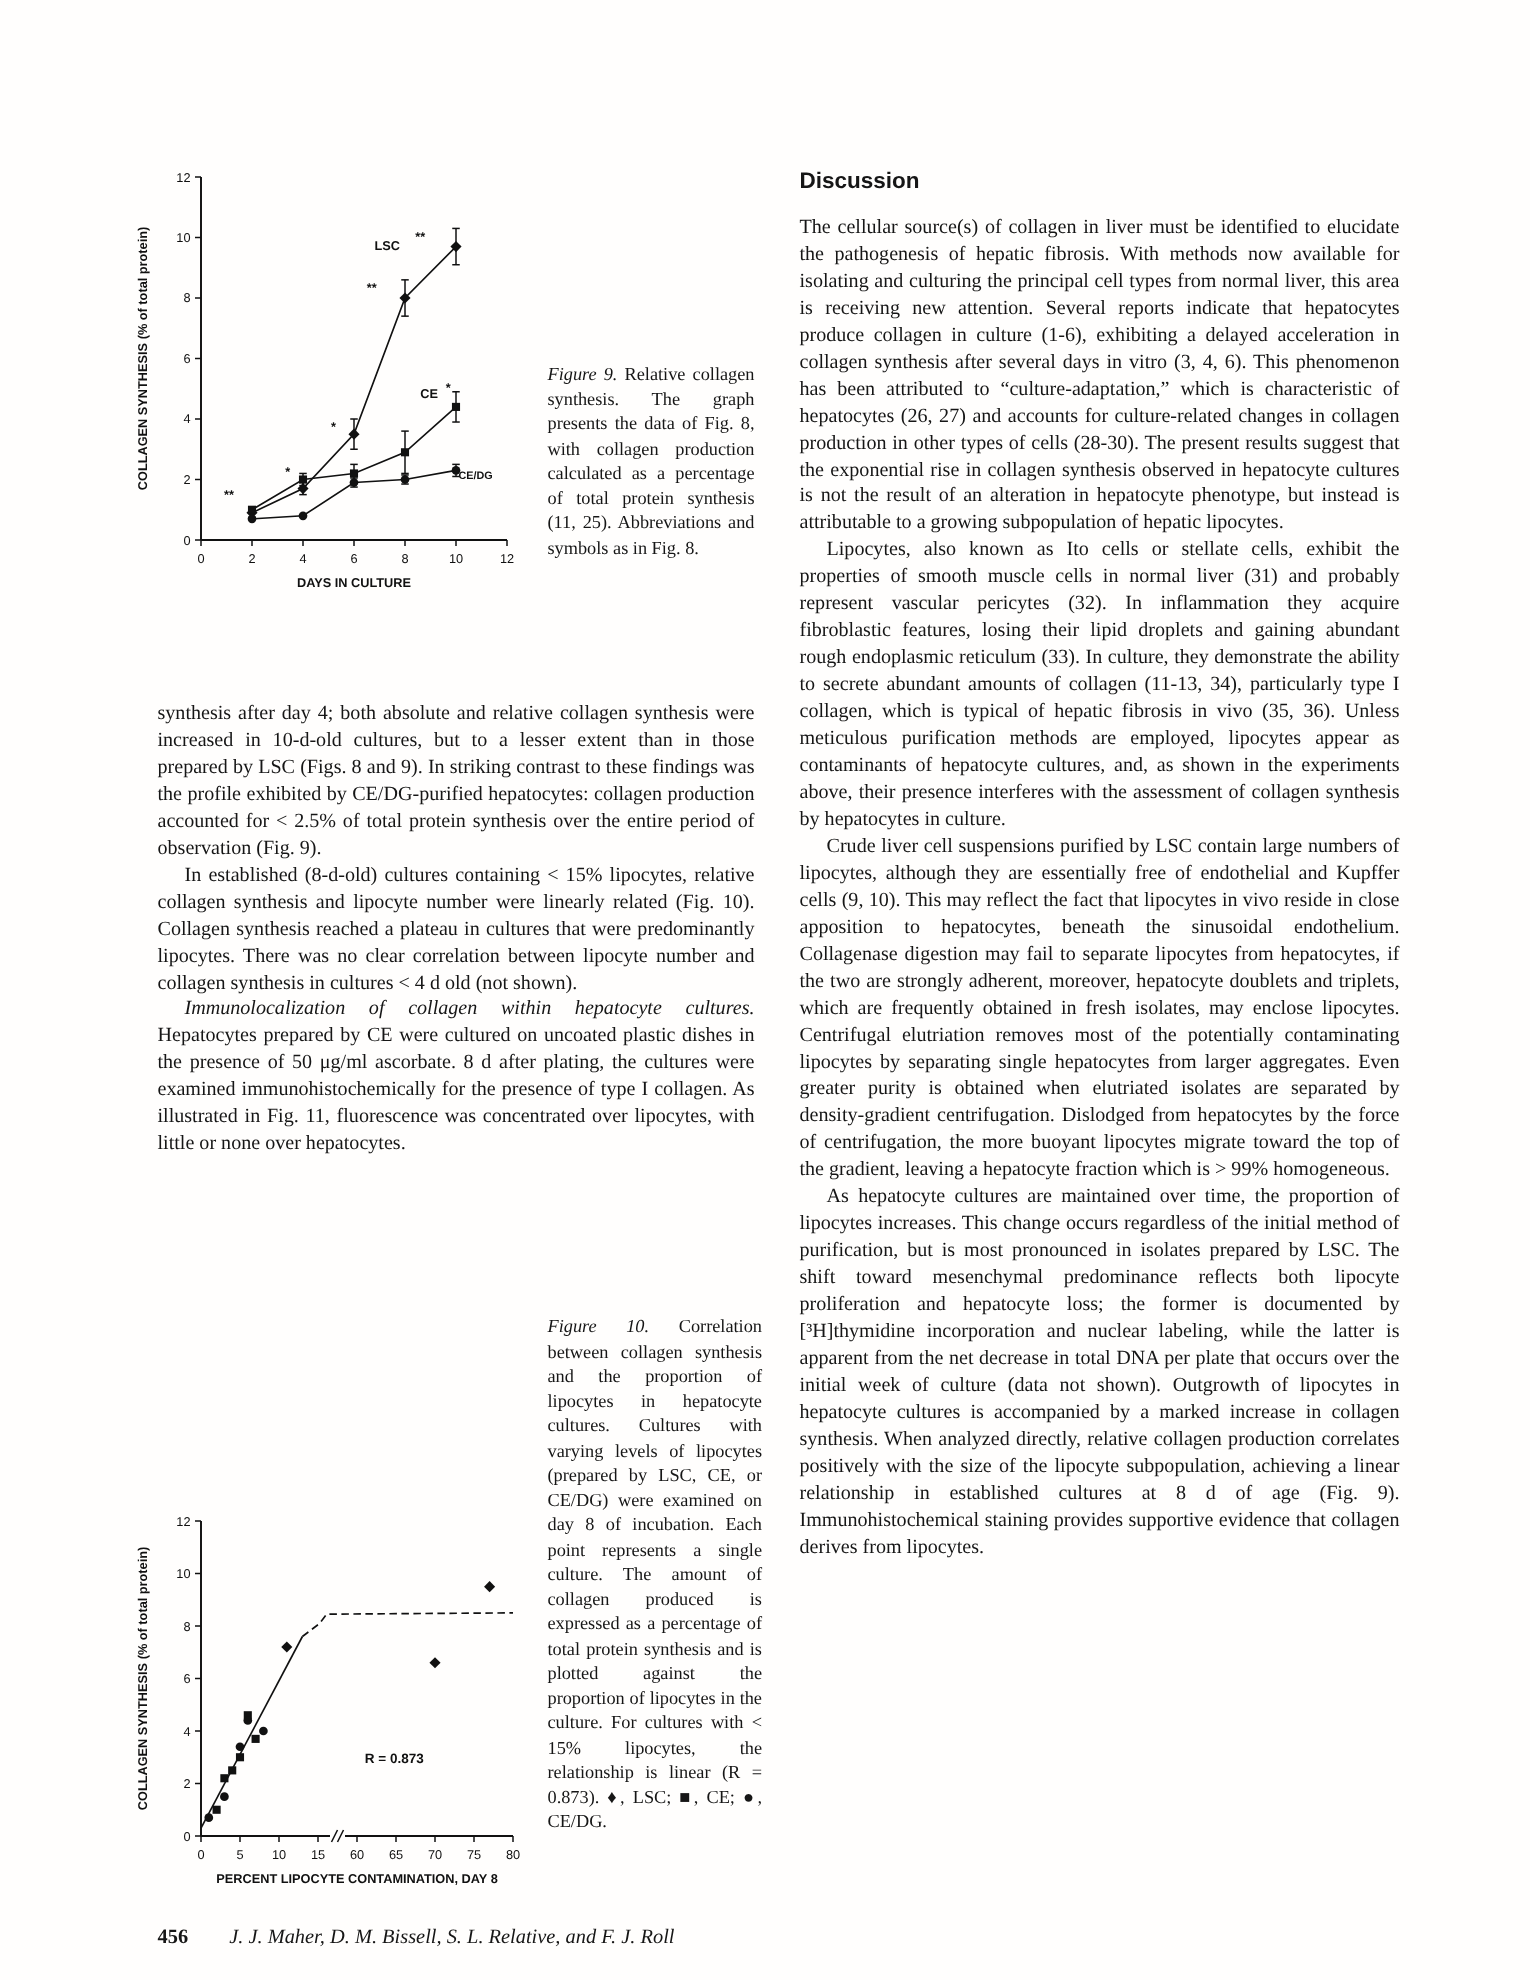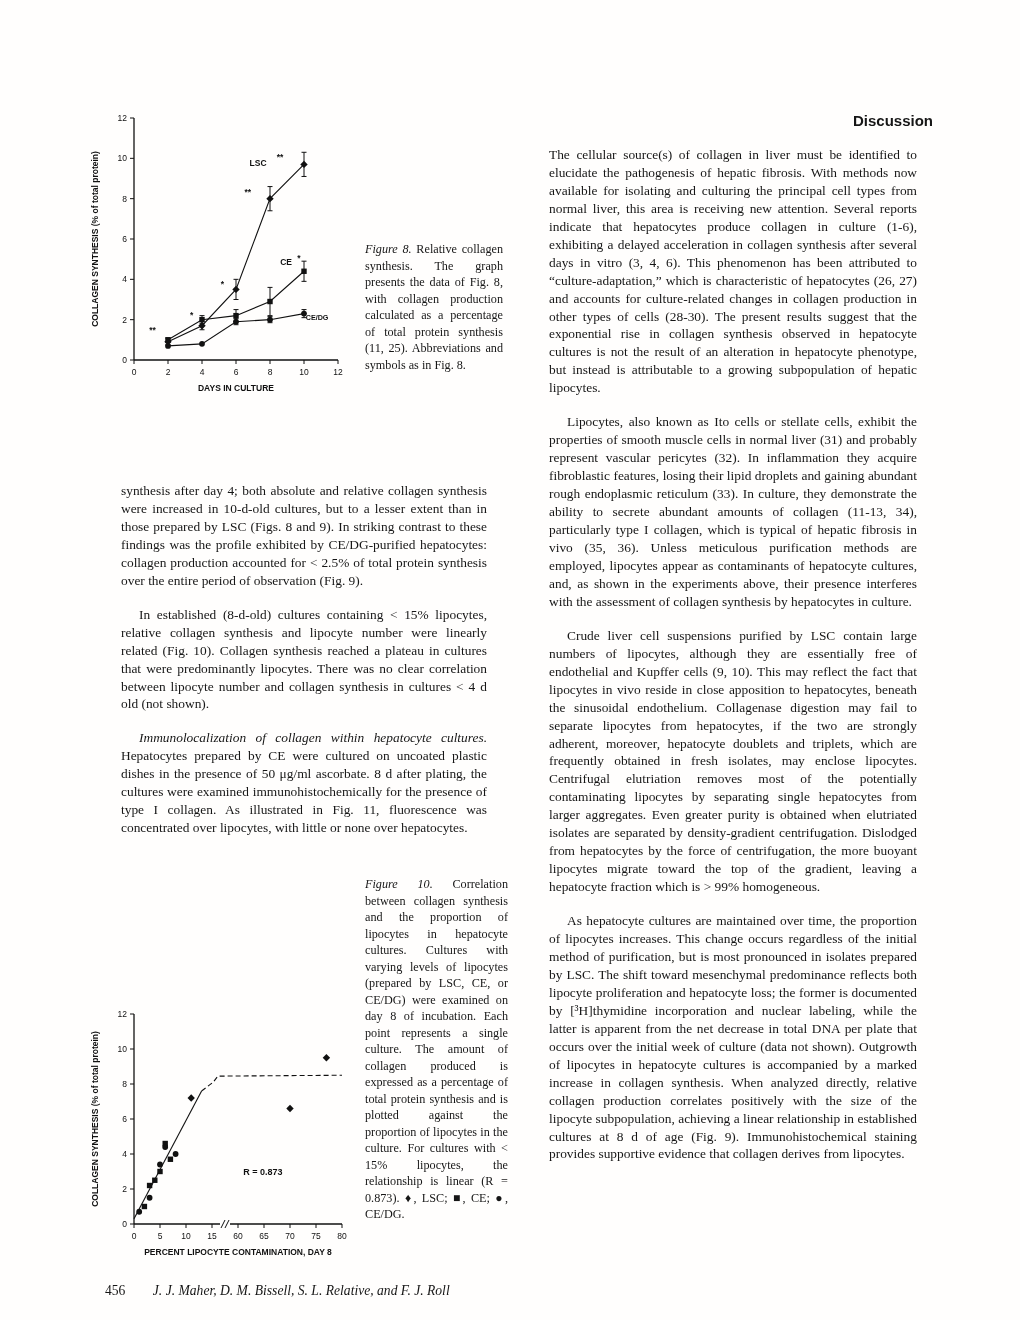--- a/index.html
+++ b/index.html
@@ -1,32 +1,32 @@
 <!DOCTYPE html>
 <html><head>
 <meta charset="utf-8">
 <style>
   html,body{margin:0;padding:0}
   body{width:1020px;height:1320px;background:#ffffff}
   .page{position:relative;width:1020px;height:1320px;background:#fffefd;font-family:"Liberation Serif",serif;color:#161616;overflow:hidden}
   .col{position:absolute;text-align:justify;font-size:13.4px;line-height:17.95px}
   .left-col{left:105px;top:466px;width:398px}
   .right-col{left:533px;top:112px;width:400px}
-  .sec-heading{font-family:"Liberation Sans",sans-serif;font-size:15px;font-weight:700;margin:0 0 12px 0;text-align:right}
-  .body-p{margin:16px;text-indent:18px}
+  .sec-heading{font-family:"Liberation Sans",sans-serif;font-size:15px;font-weight:700;margin:0 0 12px 0;text-align:left}
+  .body-p{margin:0;text-indent:18px}
   .body-p.no-indent{text-indent:0}
   .lead{font-style:italic}
   .caption{position:absolute;font-size:12.2px;line-height:16.5px;text-align:justify;font-family:"Liberation Serif",serif;color:#161616}
   .fig9-caption{left:365px;top:241px;width:138px}
   .fig10-caption{left:365px;top:876px;width:143px}
   figure{margin:0;position:absolute}
   .fig9-chart{left:88px;top:104px}
   .fig10-chart{left:88px;top:1002px}
   .footer{position:absolute;left:105px;top:1283px;font-size:13.6px;font-family:"Liberation Serif",serif;color:#161616}
-  .page-num{font-weight:400;margin-right:24px}
+  .page-num{font-weight:700;margin-right:24px}
   .authors{font-style:italic}
 </style>
 </head>
 <body>
 
 <div class="page">
 
   <figure class="fig9-chart">
     <svg width="256" height="300">
         <g transform="translate(46,14)">
@@ -126,21 +126,21 @@
           <text x="56.099999999999994" y="199.65" fill="#111" font-family="&quot;Liberation Sans&quot;,sans-serif" font-size="8.5" text-anchor="start" font-weight="bold">*</text>
           <text x="15.3" y="214.775" fill="#111" font-family="&quot;Liberation Sans&quot;,sans-serif" font-size="8.5" text-anchor="start" font-weight="bold">**</text>
           <text x="146.2" y="147.21666666666667" fill="#111" font-family="&quot;Liberation Sans&quot;,sans-serif" font-size="8.5" text-anchor="start" font-weight="bold">CE</text>
           <text x="163.2" y="143.18333333333334" fill="#111" font-family="&quot;Liberation Sans&quot;,sans-serif" font-size="8.5" text-anchor="start" font-weight="bold">*</text>
           <text x="171.7" y="201.66666666666669" fill="#111" font-family="&quot;Liberation Sans&quot;,sans-serif" font-size="7.2" text-anchor="start" font-weight="bold">CE/DG</text>
         </g>
       </svg>
   </figure>
 
   <div class="caption fig9-caption">
-    <em class="lead">Figure 8.</em><span> Relative collagen synthesis. The graph presents the data of Fig. 8, with collagen production calculated as a percentage of total protein synthesis (11, 25). Abbreviations and symbols as in Fig. 8.</span>
+    <em class="lead">Figure 9.</em><span> Relative collagen synthesis. The graph presents the data of Fig. 8, with collagen production calculated as a percentage of total protein synthesis (11, 25). Abbreviations and symbols as in Fig. 8.</span>
   </div>
 
   <section class="col left-col">
     <p class="body-p no-indent">synthesis after day 4; both absolute and relative collagen synthesis were increased in 10-d-old cultures, but to a lesser extent than in those prepared by LSC (Figs. 8 and 9). In striking contrast to these findings was the profile exhibited by CE/DG-purified hepatocytes: collagen production accounted for &lt; 2.5% of total protein synthesis over the entire period of observation (Fig. 9).</p>
     <p class="body-p">In established (8-d-old) cultures containing &lt; 15% lipocytes, relative collagen synthesis and lipocyte number were linearly related (Fig. 10). Collagen synthesis reached a plateau in cultures that were predominantly lipocytes. There was no clear correlation between lipocyte number and collagen synthesis in cultures &lt; 4 d old (not shown).</p>
     <p class="body-p"><em class="lead">Immunolocalization of collagen within hepatocyte cultures.</em><span> Hepatocytes prepared by CE were cultured on uncoated plastic dishes in the presence of 50 μg/ml ascorbate. 8 d after plating, the cultures were examined immunohistochemically for the presence of type I collagen. As illustrated in Fig. 11, fluorescence was concentrated over lipocytes, with little or none over hepatocytes.</span></p>
   </section>
 
   <div class="caption fig10-caption">
     <em class="lead">Figure 10.</em><span> Correlation between collagen synthesis and the proportion of lipocytes in hepatocyte cultures. Cultures with varying levels of lipocytes (prepared by LSC, CE, or CE/DG) were examined on day 8 of incubation. Each point represents a single culture. The amount of collagen produced is expressed as a percentage of total protein synthesis and is plotted against the proportion of lipocytes in the culture. For cultures with &lt; 15% lipocytes, the relationship is linear (R = 0.873). ♦, LSC; ■, CE; ●, CE/DG.</span>

